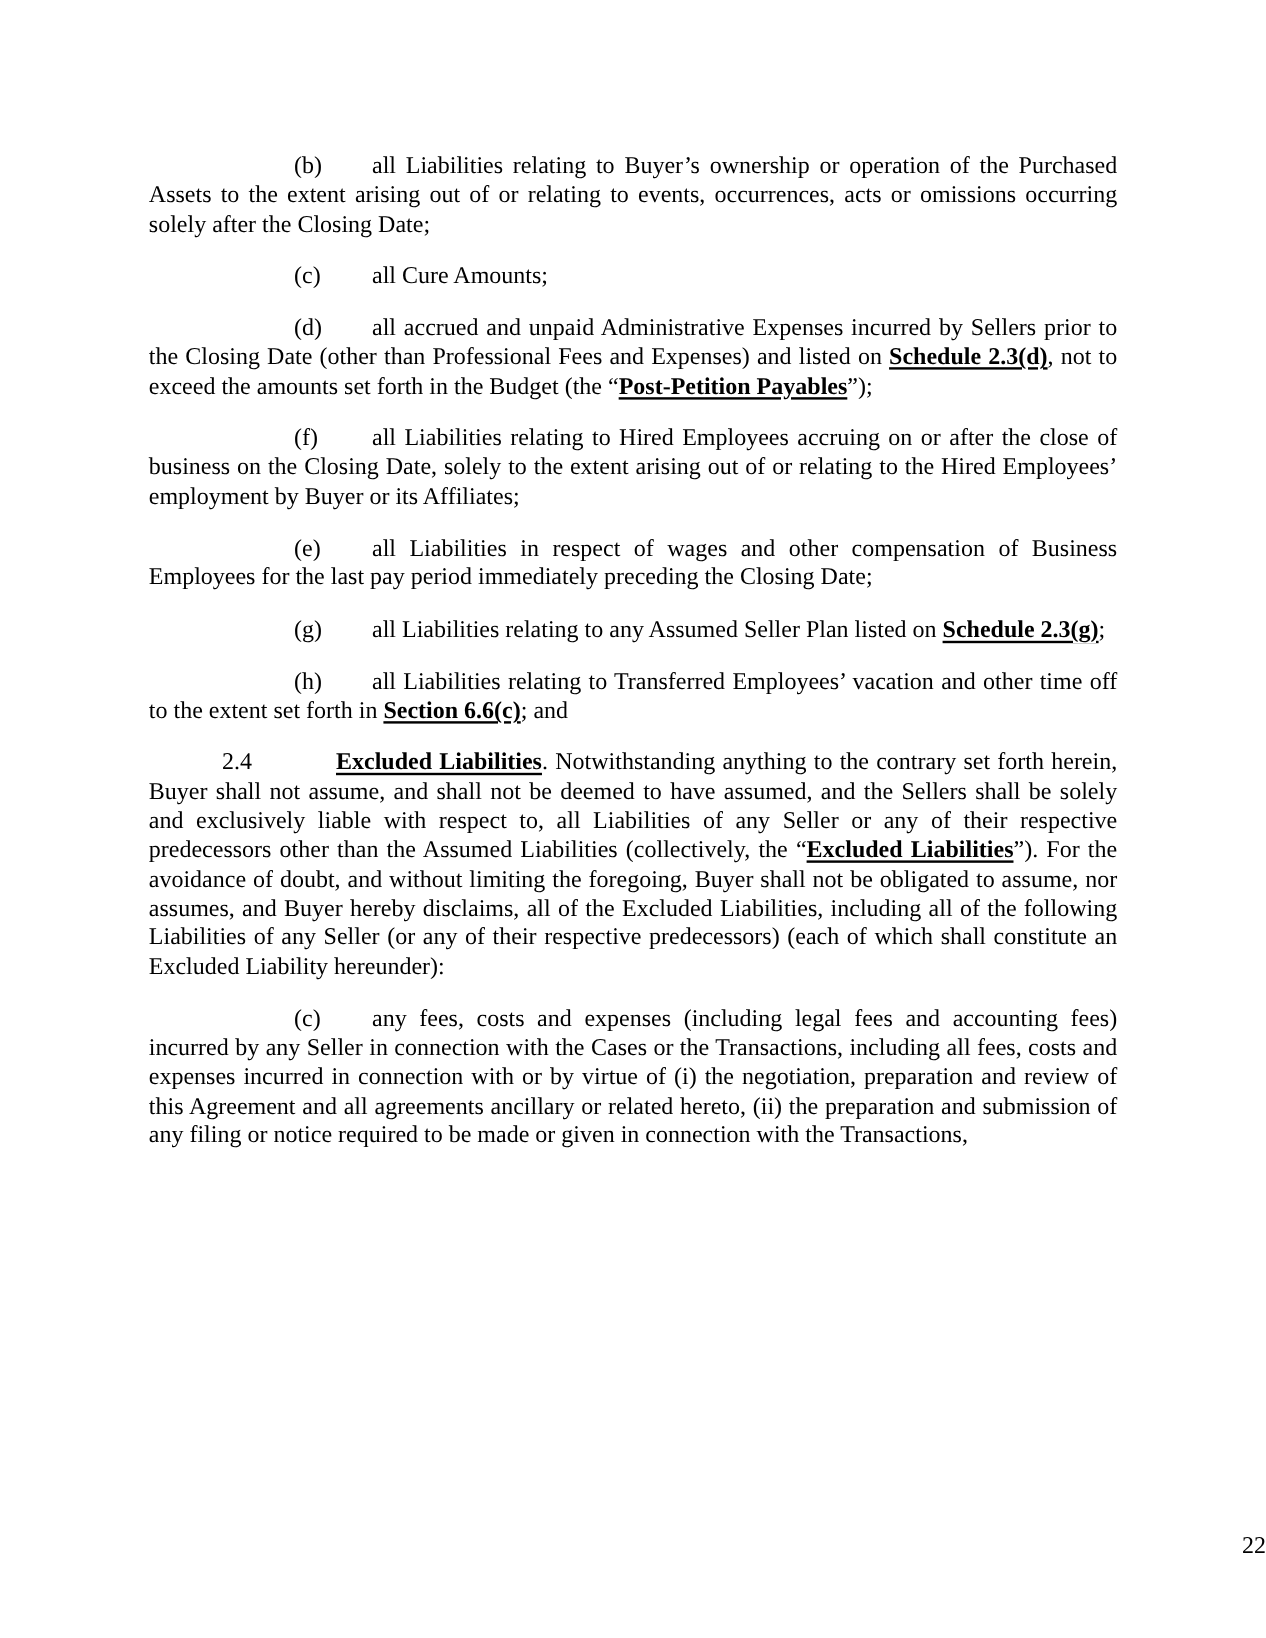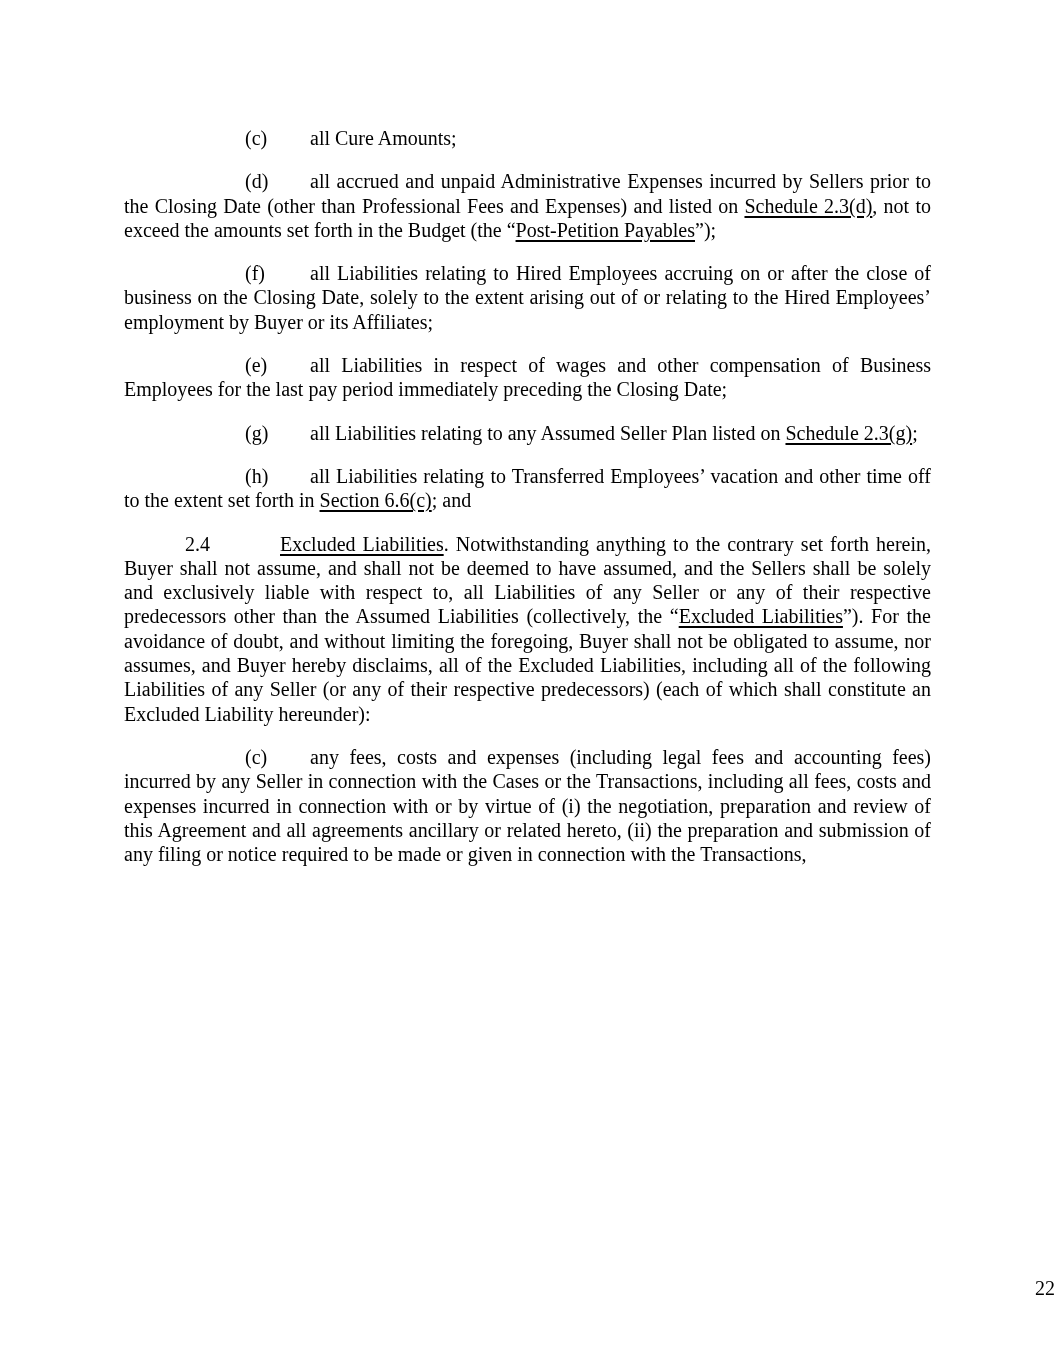--- a/index.html
+++ b/index.html
@@ -41,40 +41,42 @@
   }
   p.section .plabel {
     display: inline-block;
     width: 95px;
     text-indent: 0;
   }
   .u {
     text-decoration: underline;
     text-underline-offset: 3px;
     text-decoration-thickness: 1.5px;
+    font-weight: bold;
   }
   .blank {
     display: inline-block;
     height: 1px;
     border-bottom: 1.6px solid #000;
     vertical-align: -3px;
   }
   .footer {
     position: absolute;
     top: 1276px;
     left: 0;
     width: 100%;
     text-align: right;
   }
 </style>
 </head>
 <body>
 
 <main class="page">
   <div class="content">
+      <p class="para item"><span class="plabel">(b)</span><span>all Liabilities relating to Buyer’s ownership or operation of the Purchased Assets to the extent arising out of or relating to events, occurrences, acts or omissions occurring solely after the Closing Date;</span></p>
       <p class="para item"><span class="plabel">(c)</span><span>all Cure Amounts;</span></p>
       <p class="para item"><span class="plabel">(d)</span><span>all accrued and unpaid Administrative Expenses incurred by Sellers prior to the Closing Date (other than Professional Fees and Expenses) and listed on </span><span class="u">Schedule 2.3(d)</span><span>, not to exceed the amounts set forth in the Budget (the “</span><span class="u">Post-Petition Payables</span><span>”);</span></p>
       <p class="para item"><span class="plabel">(f)</span><span>all Liabilities relating to Hired Employees accruing on or after the close of business on the Closing Date, solely to the extent arising out of or relating to the Hired Employees’ employment by Buyer or its Affiliates;</span></p>
       <p class="para item"><span class="plabel">(e)</span><span>all Liabilities in respect of wages and other compensation of Business Employees for the last pay period immediately preceding the Closing Date;</span></p>
       <p class="para item"><span class="plabel">(g)</span><span>all Liabilities relating to any Assumed Seller Plan listed on </span><span class="u">Schedule 2.3(g)</span><span>;</span></p>
       <p class="para item"><span class="plabel">(h)</span><span>all Liabilities relating to Transferred Employees’ vacation and other time off to the extent set forth in </span><span class="u">Section 6.6(c)</span><span>; and</span></p>
       <p class="para section"><span class="plabel">2.4</span><span class="u">Excluded Liabilities</span><span>. Notwithstanding anything to the contrary set forth herein, Buyer shall not assume, and shall not be deemed to have assumed, and the Sellers shall be solely and exclusively liable with respect to, all Liabilities of any Seller or any of their respective predecessors other than the Assumed Liabilities (collectively, the “</span><span class="u">Excluded Liabilities</span><span>”). For the avoidance of doubt, and without limiting the foregoing, Buyer shall not be obligated to assume, nor assumes, and Buyer hereby disclaims, all of the Excluded Liabilities, including all of the following Liabilities of any Seller (or any of their respective predecessors) (each of which shall constitute an Excluded Liability hereunder):</span></p>
       <p class="para item"><span class="plabel">(c)</span><span>any fees, costs and expenses (including legal fees and accounting fees) incurred by any Seller in connection with the Cases or the Transactions, including all fees, costs and expenses incurred in connection with or by virtue of (i) the negotiation, preparation and review of this Agreement and all agreements ancillary or related hereto, (ii) the preparation and submission of any filing or notice required to be made or given in connection with the Transactions,</span></p>
     </div>
   <div class="footer">22</div>

